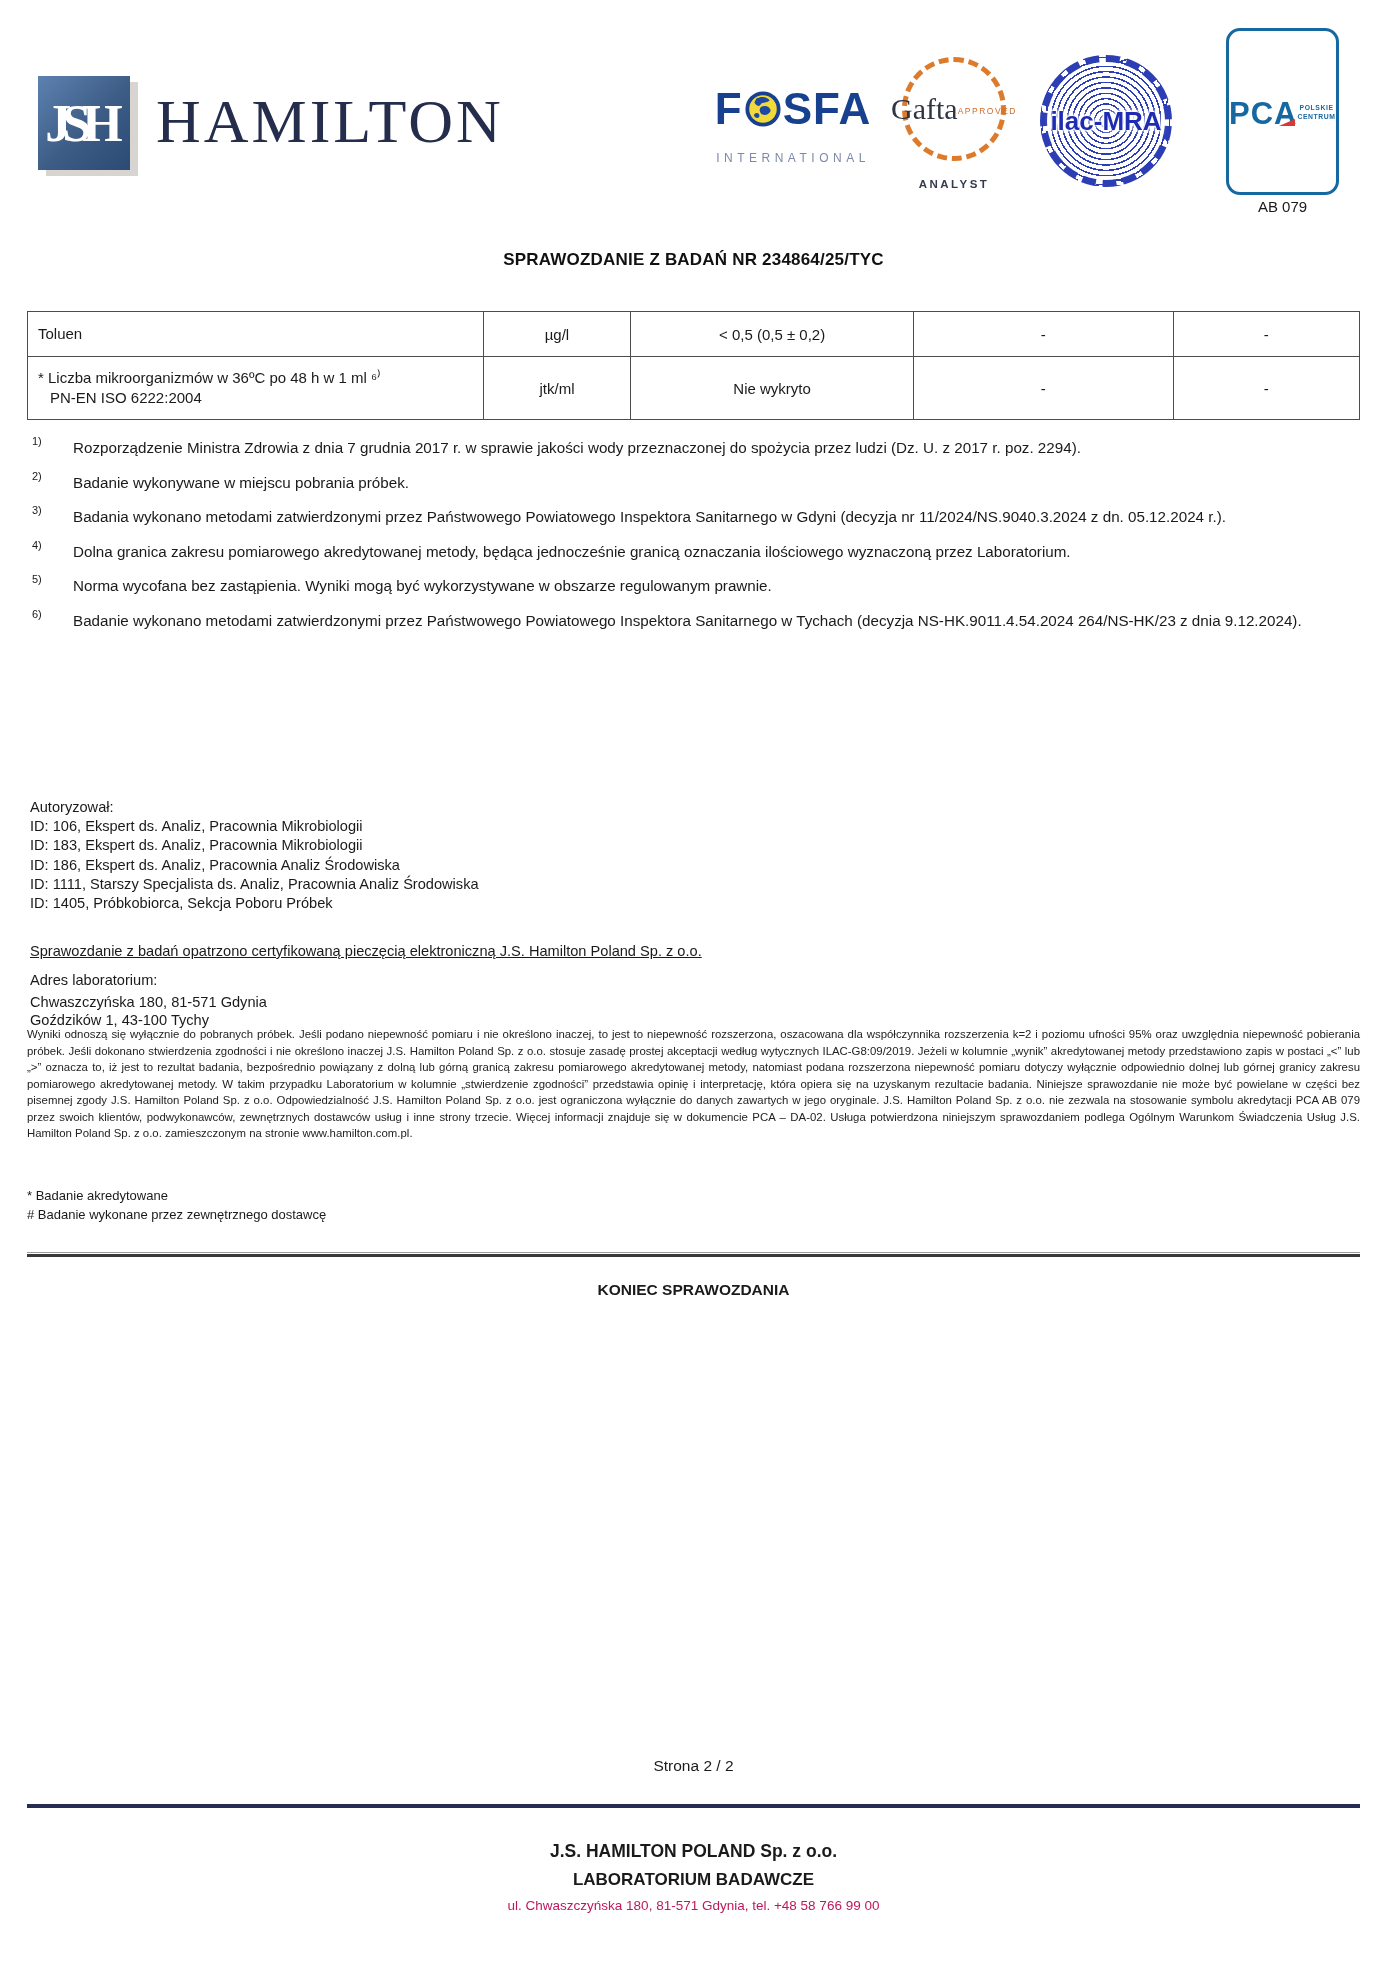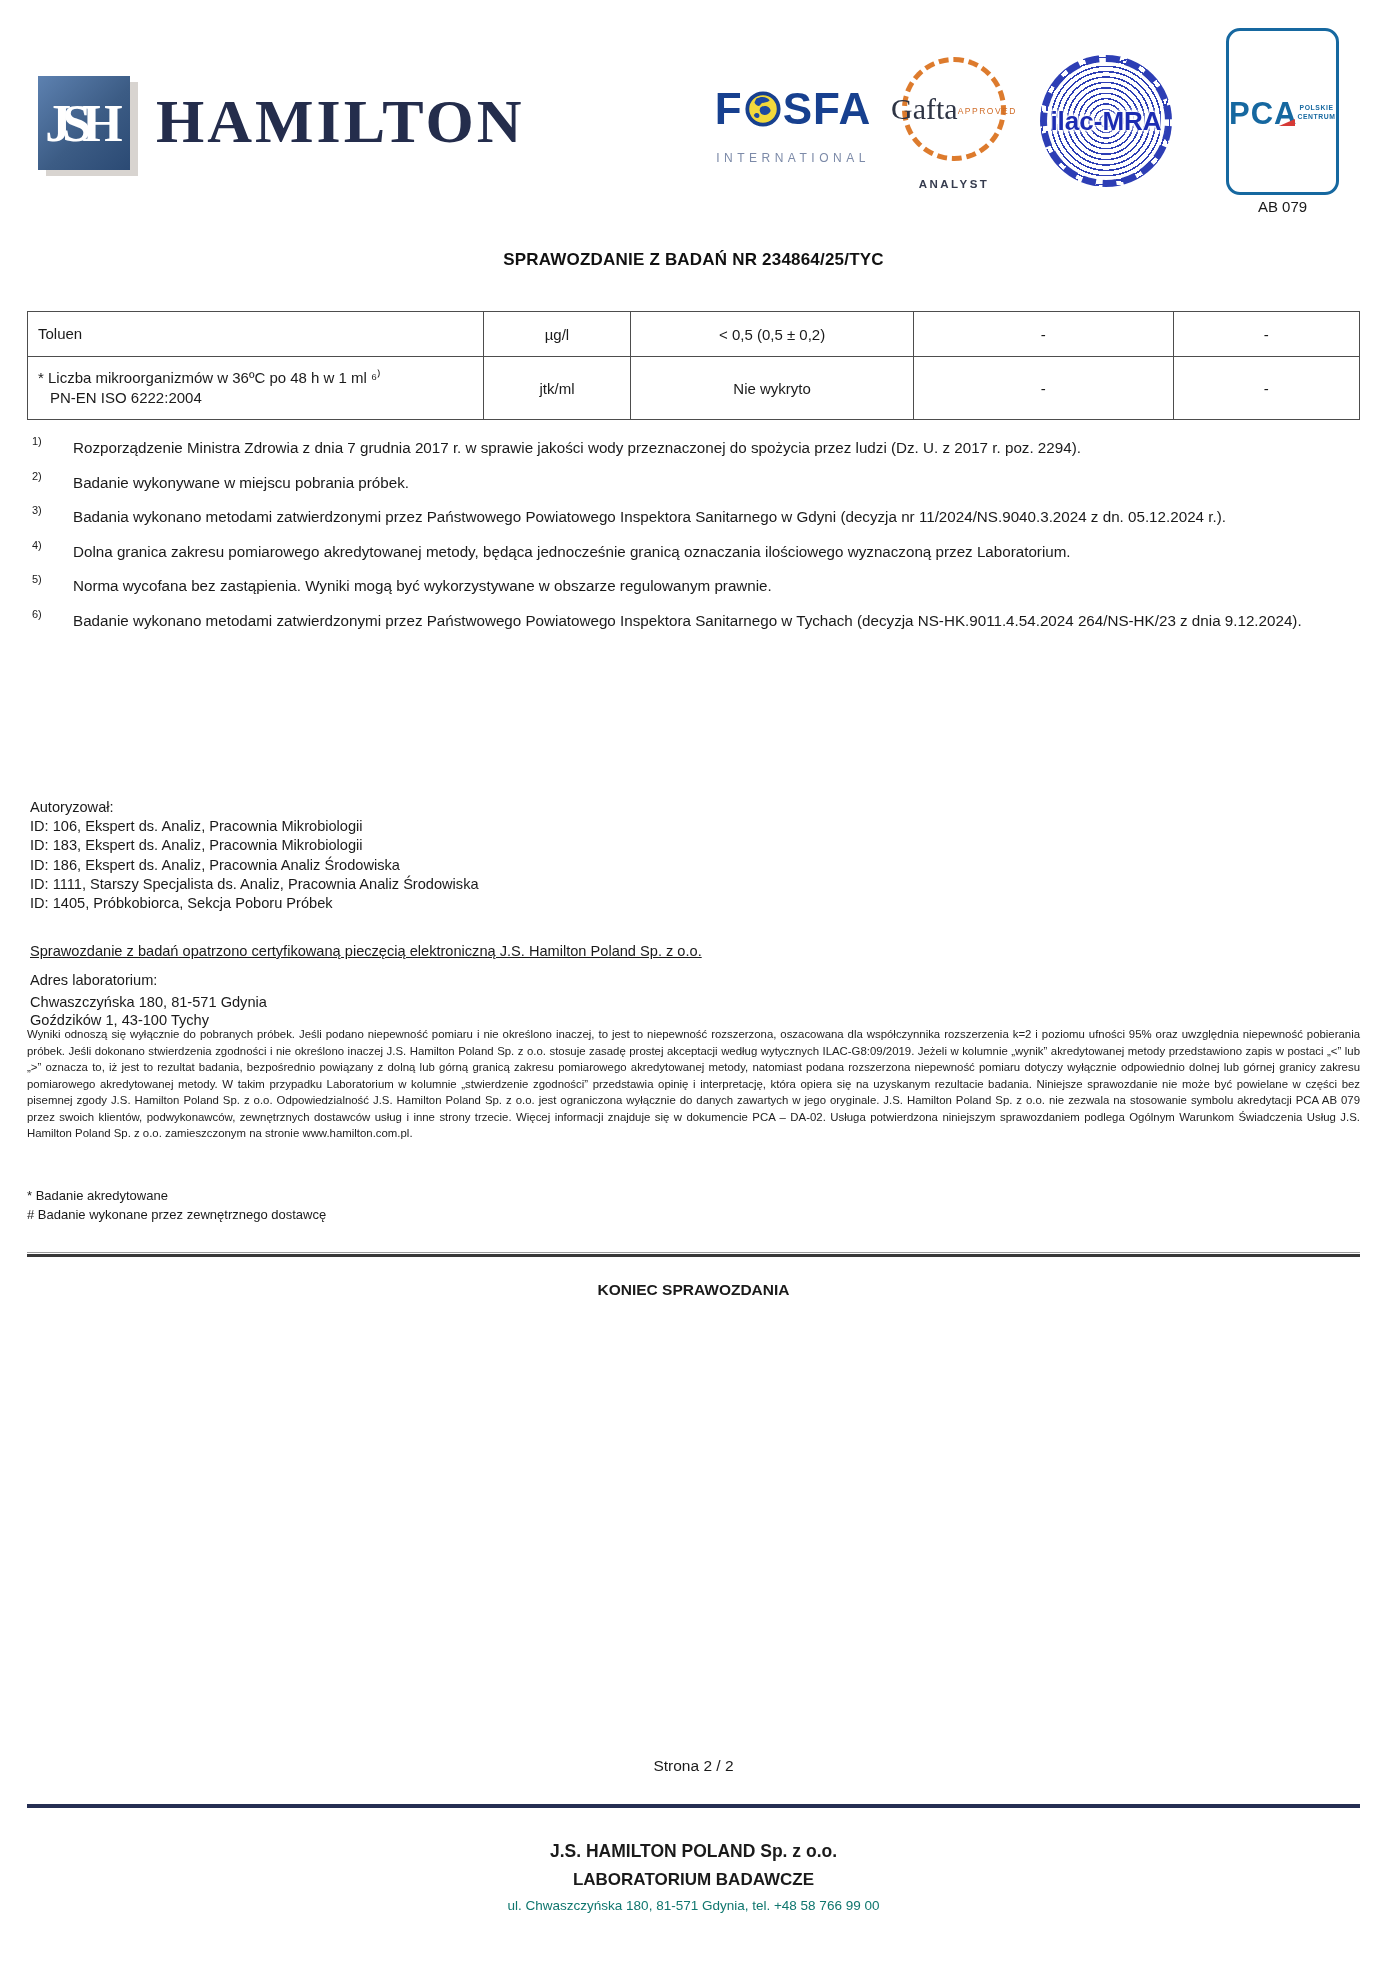--- a/index.html
+++ b/index.html
@@ -7,21 +7,21 @@
         font-family:"Liberation Sans", sans-serif;color:#1a1a1a;}
 
   
   .jsh-square{position:absolute;left:38px;top:76px;width:92px;height:94px;
       background:linear-gradient(135deg,#5d81b0 0%,#3c5c85 55%,#2b4a74 100%);
       box-shadow:8px 6px 0 rgba(168,160,150,.45);
       display:flex;align-items:center;justify-content:center;}
   .jsh-square span{font-family:"Liberation Serif", serif;color:#fff;font-size:52px;
       letter-spacing:-9px;padding-right:9px;font-weight:bold;}
   .hamilton-wordmark{position:absolute;left:156px;top:84px;font-family:"Liberation Serif", serif;
-      font-size:62px;line-height:74px;color:#242d4c;letter-spacing:3px;font-weight:bold;}
+      font-size:62px;line-height:74px;color:#242d4c;letter-spacing:3px;}
 
   .fosfa{position:absolute;left:708px;top:86px;width:170px;text-align:center;}
   .fosfa-word{display:flex;align-items:center;justify-content:center;
       font-size:44px;font-weight:bold;color:#17408f;letter-spacing:1px;line-height:46px;}
   .fosfa-globe{display:inline-block;width:38px;height:38px;margin:0 1px;vertical-align:middle;}
   .fosfa-sub{margin-top:19px;font-size:12px;letter-spacing:4.5px;color:#7c8aa8;}
 
   .gafta-wreath{position:absolute;left:902px;top:57px;width:104px;height:104px;border-radius:50%;
       border:5px dashed #dd7b2d;box-sizing:border-box;background:#fff;
       display:flex;flex-direction:row;align-items:center;justify-content:center;}
@@ -83,21 +83,21 @@
   .section-divider{position:absolute;left:27px;top:1252px;width:1333px;height:1px;
       border-top:1px solid #9a9a9a;border-bottom:3px solid #383838;}
   .end-note{position:absolute;left:0;top:1281px;width:100%;text-align:center;font-size:15.5px;font-weight:bold;}
 
   
   .page-number{position:absolute;left:0;top:1757px;width:100%;text-align:center;font-size:15.5px;}
   .footer-rule{position:absolute;left:27px;top:1804px;width:1333px;height:4px;background:#252e52;}
   .footer{position:absolute;left:0;top:1836px;width:100%;text-align:center;}
   .footer-company{font-size:17.5px;font-weight:bold;line-height:30px;}
   .footer-lab{font-size:17px;font-weight:bold;line-height:28px;}
-  .footer-address{font-size:13.5px;line-height:24px;color:#0f766e;}
+  .footer-address{font-size:13.5px;line-height:24px;color:#be185d;}
 </style>
 </head>
 <body>
 
 <div class="page">
 
   <div class="jsh-square">
     <span>JSH</span>
   </div>
   <div class="hamilton-wordmark">HAMILTON</div>

